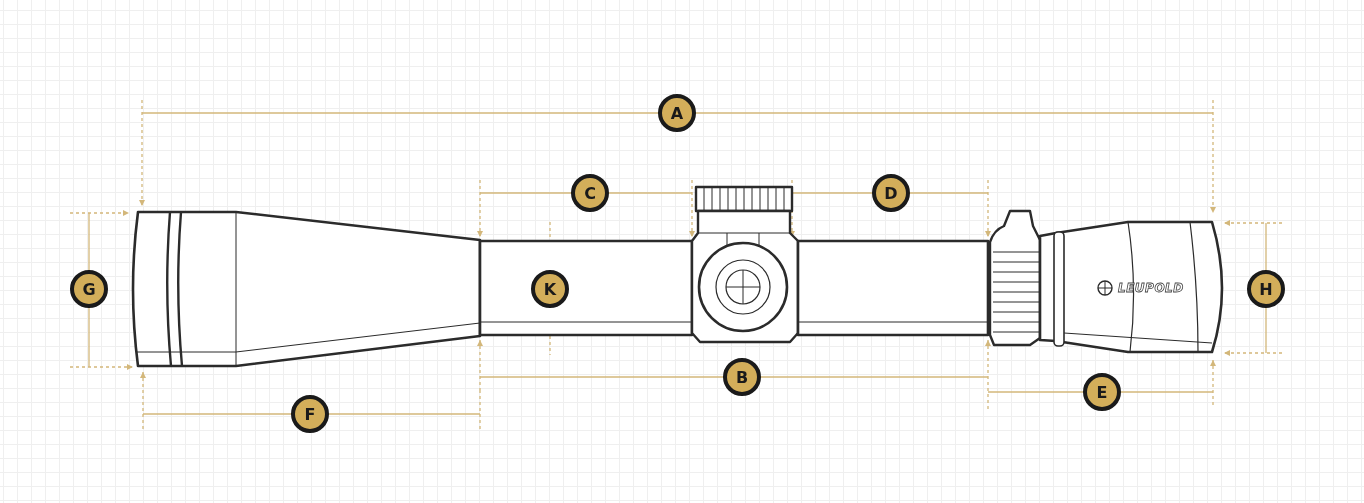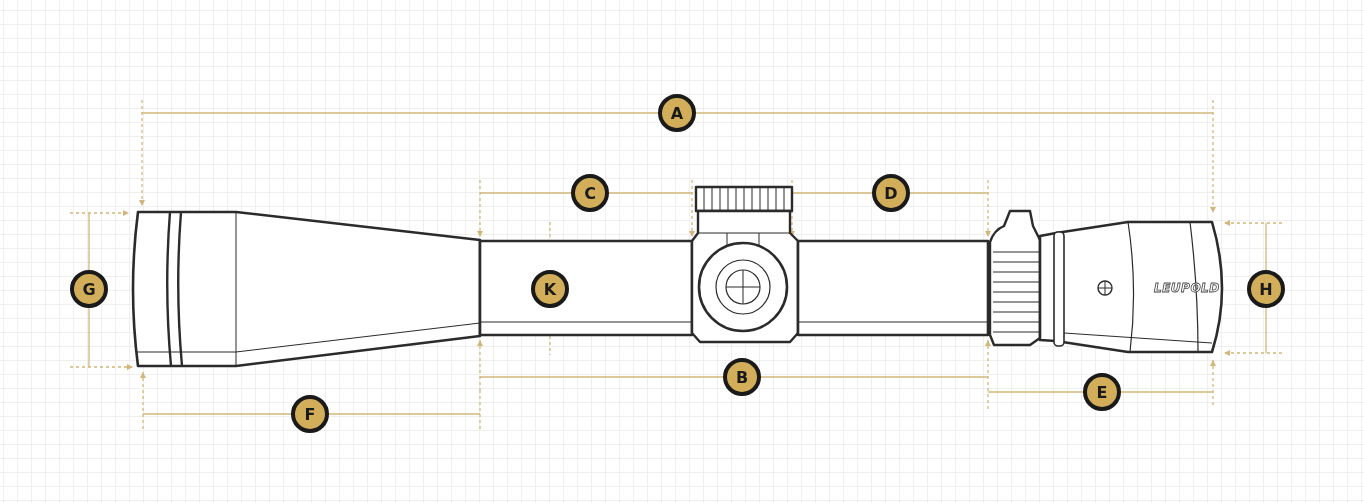--- a/index.html
+++ b/index.html
@@ -12,21 +12,21 @@
       linear-gradient(to bottom, #efefef 1px, transparent 1px);
     background-size: 14px 14px; background-position: 3px 10px; }
   svg { position: absolute; left: 0; top: 0; }
   .badge { position: absolute; width: 38px; height: 38px; border-radius: 50%;
     background: #d3ae5a; border: 4px solid #1a1a1a; box-sizing: border-box;
     display: flex; align-items: center; justify-content: center;
     font-family: "DejaVu Sans", sans-serif; font-weight: bold; font-size: 16px;
     color: #1a1a1a; transform: translate(-50%, -50%); }
   .brand { position: absolute; left: 1118px; top: 281px; font-family: "DejaVu Sans", sans-serif;
     font-weight: bold; font-style: italic; font-size: 12px; color: #ffffff;
-    -webkit-text-stroke: 0.8px #444; letter-spacing: 0.5px; margin-left: 36px; }
+    -webkit-text-stroke: 0.8px #444; letter-spacing: 0.5px; }
 </style>
 </head>
 <body>
 
 <div id="stage">
 <svg width="1364" height="503" viewBox="0 0 1364 503">
   <defs>
     <marker id="ad" viewBox="0 0 8 8" refX="4" refY="8" markerWidth="7" markerHeight="7" orient="auto-start-reverse">
       <path d="M0,2 L4,8 L8,2 Z" fill="#d3b77a"></path>
     </marker>

